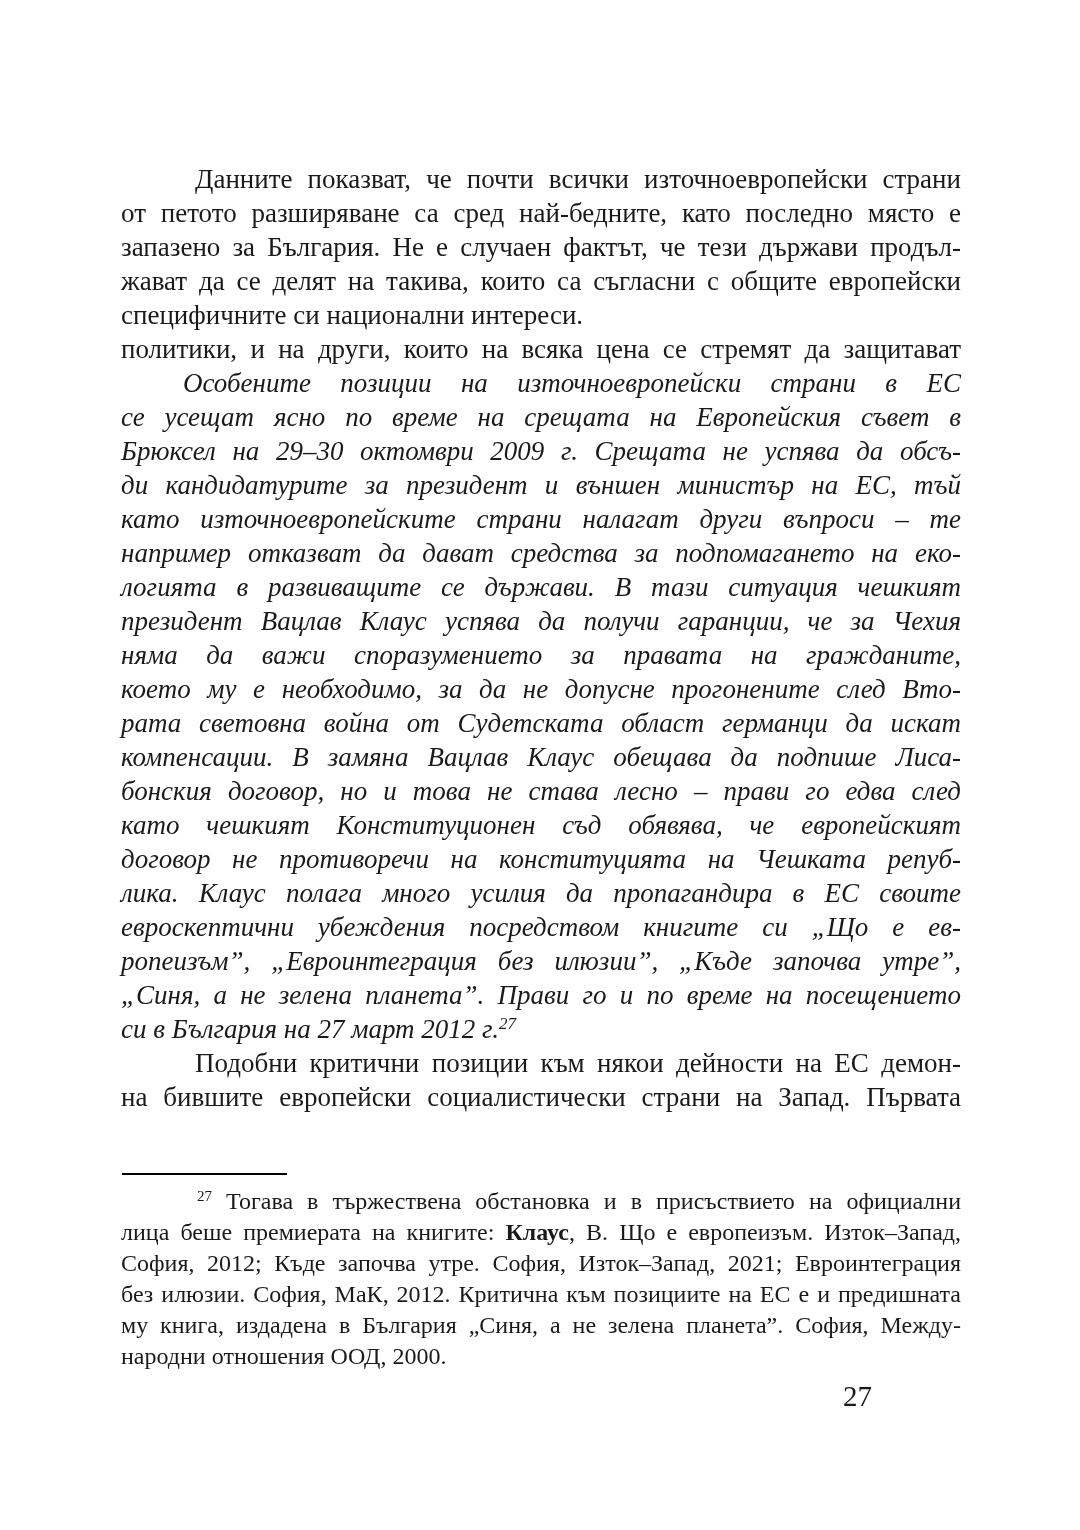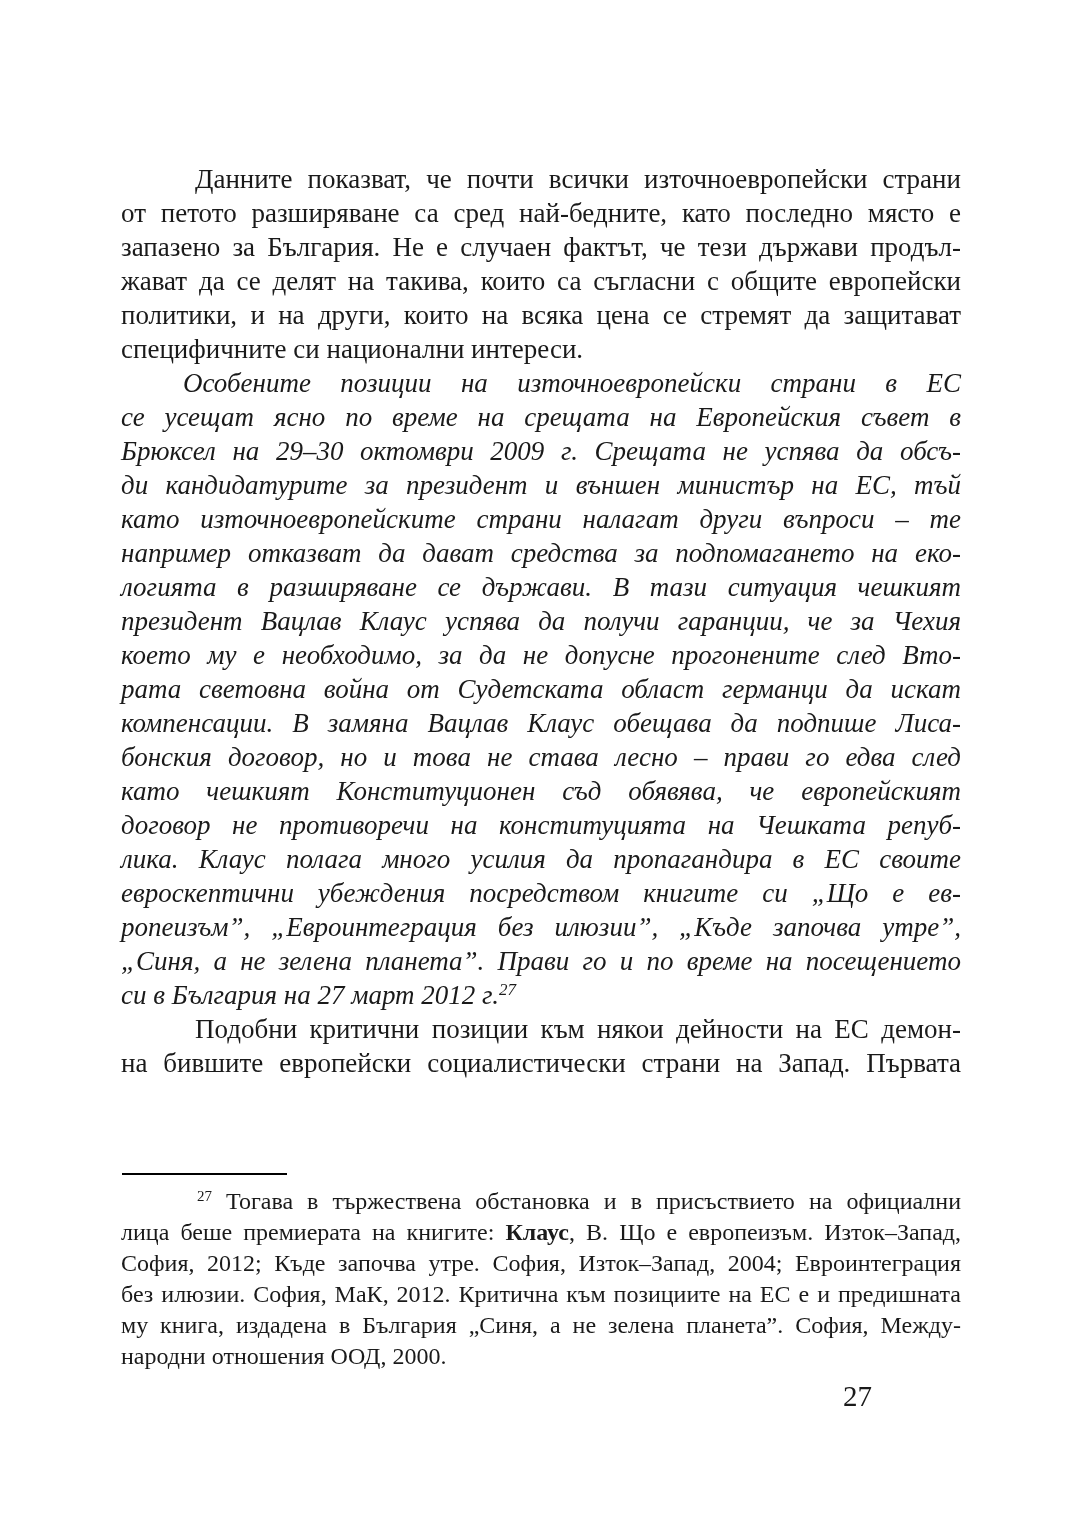--- a/index.html
+++ b/index.html
@@ -93,33 +93,34 @@
 </head>
 <body>
 
 <div class="text-block">
 
   <div>
     <div class="ln first">Данните показват, че почти всички източноевропейски страни</div>
     <div class="ln">от петото разширяване са сред най-бедните, като последно място е</div>
     <div class="ln">запазено за България. Не е случаен фактът, че тези държави продъл-</div>
     <div class="ln">жават да се делят на такива, които са съгласни с общите европейски</div>
+    <div class="ln plast">специфичните си национални интереси.</div>
     <div class="ln">политики, и на други, които на всяка цена се стремят да защитават</div>
-    <div class="ln plast">специфичните си национални интереси.</div>
   </div>
 
   <div class="it">
     <div class="ln ifirst">Особените позиции на източноевропейски страни в ЕС</div>
     <div class="ln">се усещат ясно по време на срещата на Европейския съвет в</div>
     <div class="ln">Брюксел на 29–30 октомври 2009 г. Срещата не успява да обсъ-</div>
     <div class="ln">ди кандидатурите за президент и външен министър на ЕС, тъй</div>
     <div class="ln">като източноевропейските страни налагат други въпроси – те</div>
     <div class="ln">например отказват да дават средства за подпомагането на еко-</div>
-    <div class="ln">логията в разширяване се държави. В тази ситуация чешкият</div>
+    <div class="ln">логията в развиващите се държави. В тази ситуация чешкият</div>
     <div class="ln">президент Вацлав Клаус успява да получи гаранции, че за Чехия</div>
+    <div class="ln">няма да важи споразумението за правата на гражданите,</div>
     <div class="ln">което му е необходимо, за да не допусне прогонените след Вто-</div>
     <div class="ln">рата световна война от Судетската област германци да искат</div>
     <div class="ln">компенсации. В замяна Вацлав Клаус обещава да подпише Лиса-</div>
     <div class="ln">бонския договор, но и това не става лесно – прави го едва след</div>
     <div class="ln">като чешкият Конституционен съд обявява, че европейският</div>
     <div class="ln">договор не противоречи на конституцията на Чешката репуб-</div>
     <div class="ln">лика. Клаус полага много усилия да пропагандира в ЕС своите</div>
     <div class="ln">евроскептични убеждения посредством книгите си „Що е ев-</div>
     <div class="ln">ропеизъм”, „Евроинтеграция без илюзии”, „Къде започва утре”,</div>
     <div class="ln">„Синя, а не зелена планета”. Прави го и по време на посещението</div>
@@ -131,19 +132,19 @@
     <div class="ln">на бившите европейски социалистически страни на Запад. Първата</div>
   </div>
 
 </div>
 
 <div class="footnote-rule"></div>
 
 <div class="footnote">
   <div class="fn-ln first"><sup class="fnref-small">27</sup> <span>Тогава в тържествена обстановка и в присъствието на официални</span></div>
   <div class="fn-ln"><span>лица беше премиерата на книгите: </span><span class="fn-bold">Клаус</span><span>, В. Що е европеизъм. Изток–Запад,</span></div>
-  <div class="fn-ln">София, 2012; Къде започва утре. София, Изток–Запад, 2004; Евроинтеграция</div>
+  <div class="fn-ln">София, 2012; Къде започва утре. София, Изток–Запад, 2021; Евроинтеграция</div>
   <div class="fn-ln">без илюзии. София, МаК, 2012. Критична към позициите на ЕС е и предишната</div>
   <div class="fn-ln">му книга, издадена в България „Синя, а не зелена планета”. София, Между-</div>
   <div class="fn-ln plast">народни отношения ООД, 2000.</div>
 </div>
 
 <div class="page-number">27</div>
 
 </body></html>

